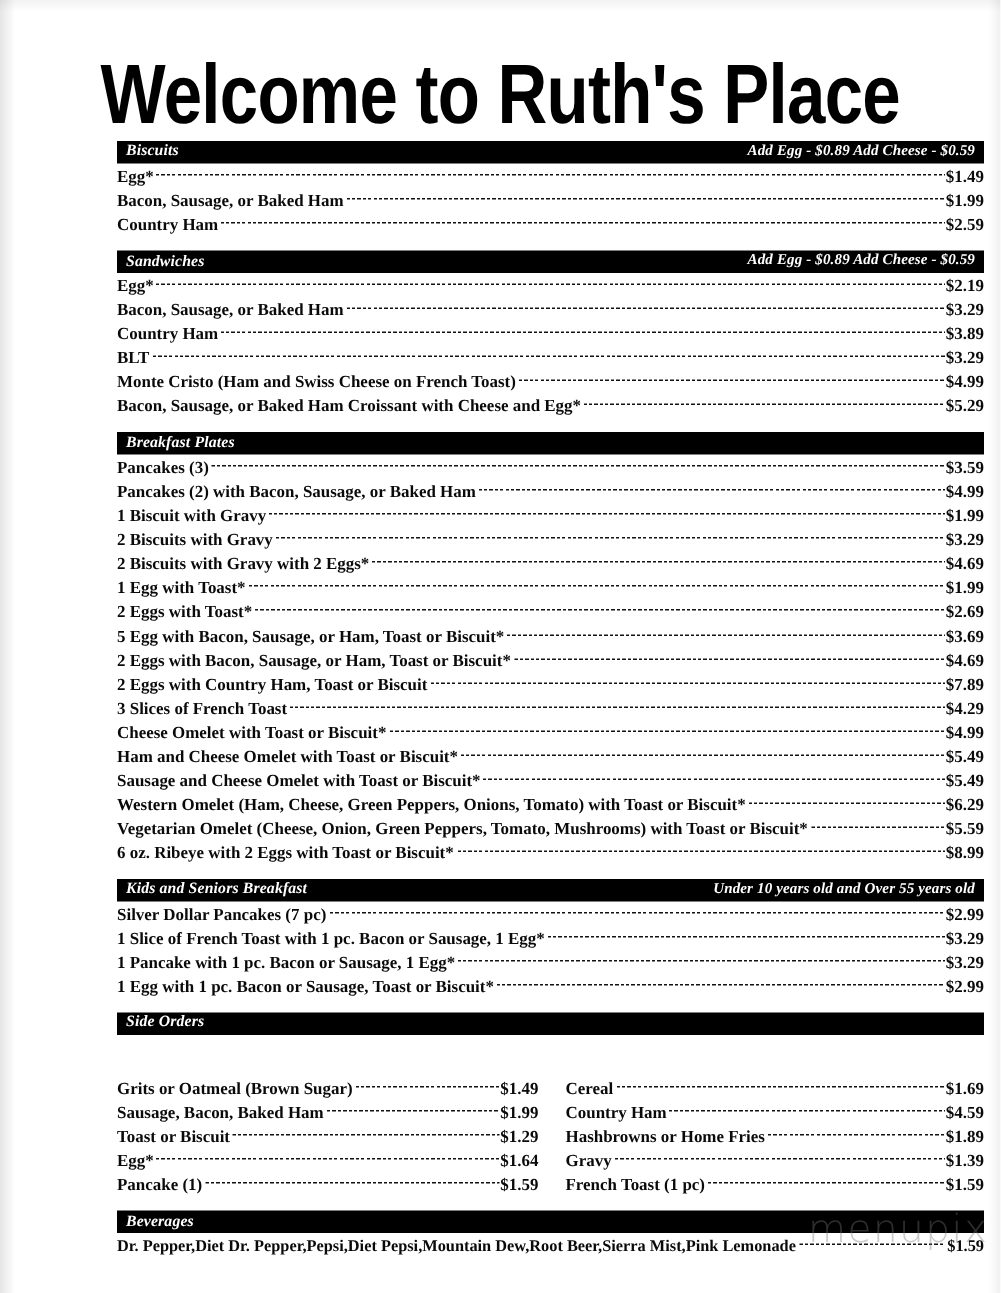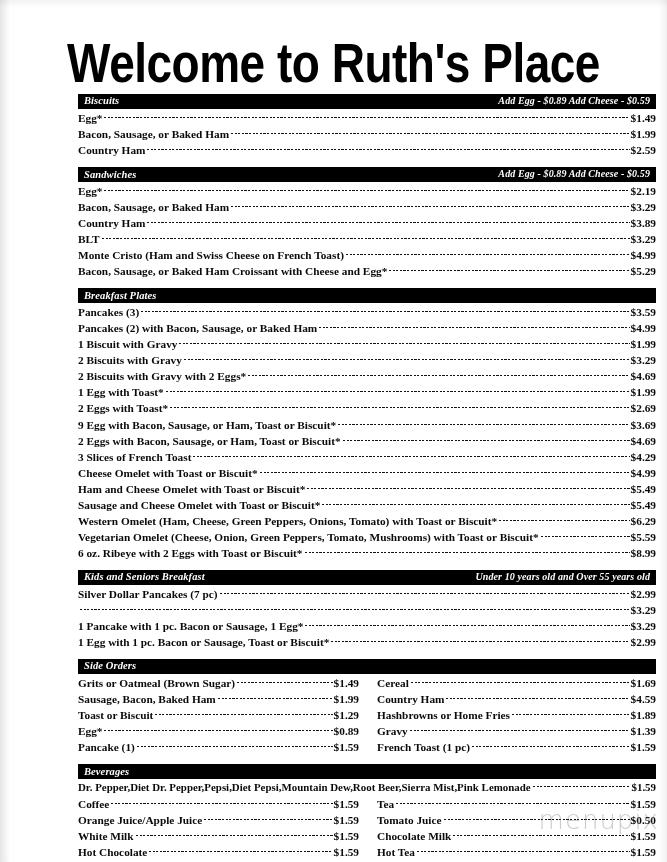--- a/index.html
+++ b/index.html
@@ -131,20 +131,21 @@
   .row .pr {
     flex: 0 0 auto;
     text-align: right;
     font-weight: bold;
   }
 
   
   .twocol {
     display: flex;
     gap: 0;
+    margin-top: 27px;
   }
   .twocol .col {
     flex: 1 1 50%;
     min-width: 0;
   }
   .twocol .col-left { padding-right: 8px; }
   .twocol .col-right { padding-left: 10px; }
 
   .fullrow {
     display: flex;
@@ -316,28 +317,33 @@
             <span class="nm">1 Egg with Toast*</span>
             <span class="dots"></span>
             <span class="pr">$1.99</span>
           </div>
           <div class="row">
             <span class="nm">2 Eggs with Toast*</span>
             <span class="dots"></span>
             <span class="pr">$2.69</span>
           </div>
           <div class="row">
-            <span class="nm">9 Egg with Bacon, Sausage, or Ham, Toast or Biscuit*</span>
+            <span class="nm">5 Egg with Bacon, Sausage, or Ham, Toast or Biscuit*</span>
             <span class="dots"></span>
             <span class="pr">$3.69</span>
           </div>
           <div class="row">
             <span class="nm">2 Eggs with Bacon, Sausage, or Ham, Toast or Biscuit*</span>
             <span class="dots"></span>
             <span class="pr">$4.69</span>
+          </div>
+          <div class="row">
+            <span class="nm">2 Eggs with Country Ham, Toast or Biscuit</span>
+            <span class="dots"></span>
+            <span class="pr">$7.89</span>
           </div>
           <div class="row">
             <span class="nm">3 Slices of French Toast</span>
             <span class="dots"></span>
             <span class="pr">$4.29</span>
           </div>
           <div class="row">
             <span class="nm">Cheese Omelet with Toast or Biscuit*</span>
             <span class="dots"></span>
             <span class="pr">$4.99</span>
@@ -375,20 +381,21 @@
           <span>Kids and Seniors Breakfast</span>
           <span class="sh-note">Under 10 years old and Over 55 years old</span>
         </div>
         <div class="rows">
           <div class="row">
             <span class="nm">Silver Dollar Pancakes (7 pc)</span>
             <span class="dots"></span>
             <span class="pr">$2.99</span>
           </div>
           <div class="row">
+            <span class="nm">1 Slice of French Toast with 1 pc. Bacon or Sausage, 1 Egg*</span>
             <span class="dots"></span>
             <span class="pr">$3.29</span>
           </div>
           <div class="row">
             <span class="nm">1 Pancake with 1 pc. Bacon or Sausage, 1 Egg*</span>
             <span class="dots"></span>
             <span class="pr">$3.29</span>
           </div>
           <div class="row">
             <span class="nm">1 Egg with 1 pc. Bacon or Sausage, Toast or Biscuit*</span>
@@ -417,21 +424,21 @@
                 <span class="pr">$1.99</span>
               </div>
               <div class="row">
                 <span class="nm">Toast or Biscuit</span>
                 <span class="dots"></span>
                 <span class="pr">$1.29</span>
               </div>
               <div class="row">
                 <span class="nm">Egg*</span>
                 <span class="dots"></span>
-                <span class="pr">$0.89</span>
+                <span class="pr">$1.64</span>
               </div>
               <div class="row">
                 <span class="nm">Pancake (1)</span>
                 <span class="dots"></span>
                 <span class="pr">$1.59</span>
               </div>
             </div>
             <div class="col col-right">
               <div class="row">
                 <span class="nm">Cereal</span>

